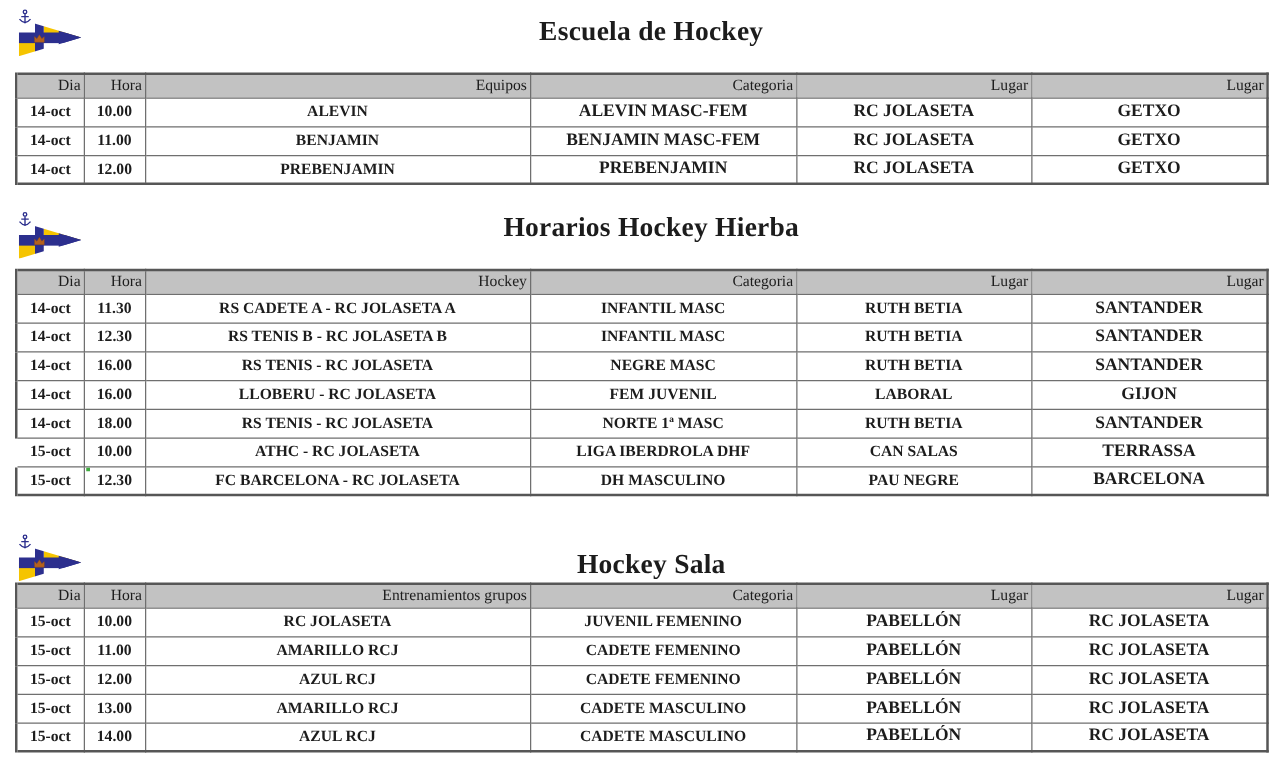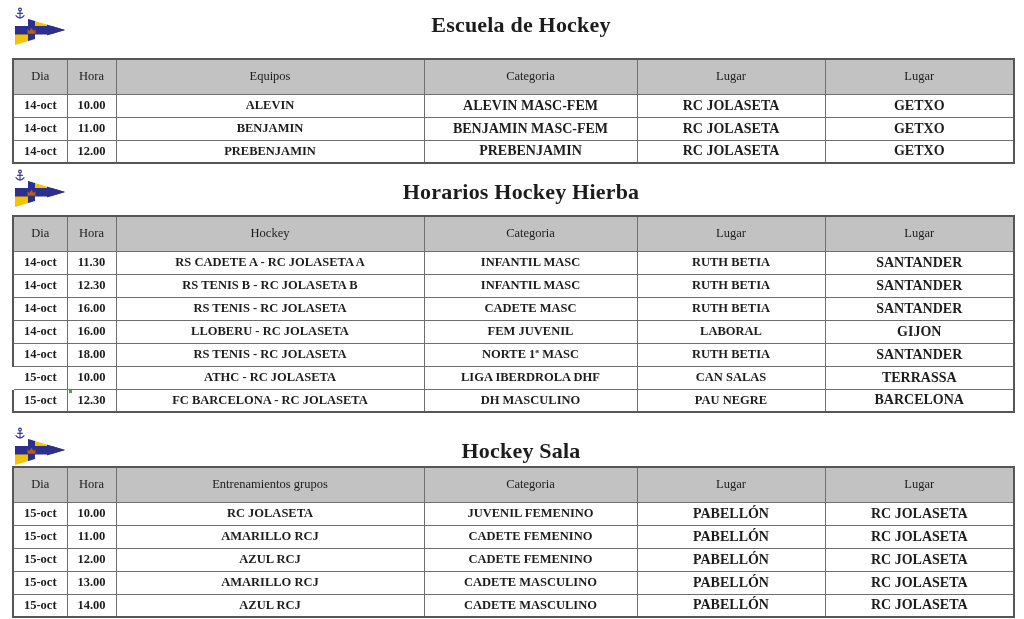--- a/index.html
+++ b/index.html
@@ -20,38 +20,38 @@
   }
   .section{position:absolute;left:0;width:1024px}
   #sec0{top:0}
   #sec1{top:162px}
   #sec2{top:420px}
   .logo{position:absolute;left:10px;top:6px;width:58px;height:42px;display:block}
   .title{
     position:absolute;left:0;top:12px;width:100%;margin:0;
     font-size:22px;font-weight:bold;text-align:center;letter-spacing:.2px;padding-left:18px;
   }
-  #sec1 .title{top:17px}
+  #sec1 .title{top:7px}
   #sec2 .title{top:18px}
   .sched{
     position:absolute;left:12px;width:1001px;
     border-collapse:collapse;table-layout:fixed;
     border:2px solid var(--border-dark);border-left:none;
   }
   #sec0 .sched{top:58px}
   #sec1 .sched{top:53px}
   #sec2 .sched{top:46px}
   .sched th,.sched td{
     border:1px solid var(--border-mid);
     text-align:center;vertical-align:middle;
     padding:0 2px;overflow:hidden;white-space:nowrap;
   }
   .sched th:first-child,.sched td:first-child{border-left:2px solid var(--border-dark)}
   .sched th{
-    background:var(--header-bg);font-weight:normal;font-size:12.5px;height:35px;
+    background:var(--header-bg);font-weight:normal;font-size:12.5px;height:19px;text-align:right;
   }
   .sched td{font-weight:bold;font-size:12.5px;height:23px}
   .sched td.small{font-size:14px}
   
   #sec1 .sched tbody tr:nth-child(6) td:first-child{border-left-color:#ffffff}
   #sec1 .sched tbody tr:nth-child(7) td:nth-child(2){position:relative}
   #sec1 .sched tbody tr:nth-child(7) td:nth-child(2)::after{
     content:'';position:absolute;top:0;left:1px;width:3px;height:3px;background:var(--quirk-green);
   }
 </style>
@@ -193,21 +193,21 @@
             <td>12.30</td>
             <td>RS TENIS B - RC JOLASETA B</td>
             <td>INFANTIL MASC</td>
             <td>RUTH BETIA</td>
             <td class="small">SANTANDER</td>
           </tr>
           <tr>
             <td>14-oct</td>
             <td>16.00</td>
             <td>RS TENIS - RC JOLASETA</td>
-            <td>CADETE MASC</td>
+            <td>NEGRE MASC</td>
             <td>RUTH BETIA</td>
             <td class="small">SANTANDER</td>
           </tr>
           <tr>
             <td>14-oct</td>
             <td>16.00</td>
             <td>LLOBERU - RC JOLASETA</td>
             <td>FEM JUVENIL</td>
             <td>LABORAL</td>
             <td class="small">GIJON</td>

